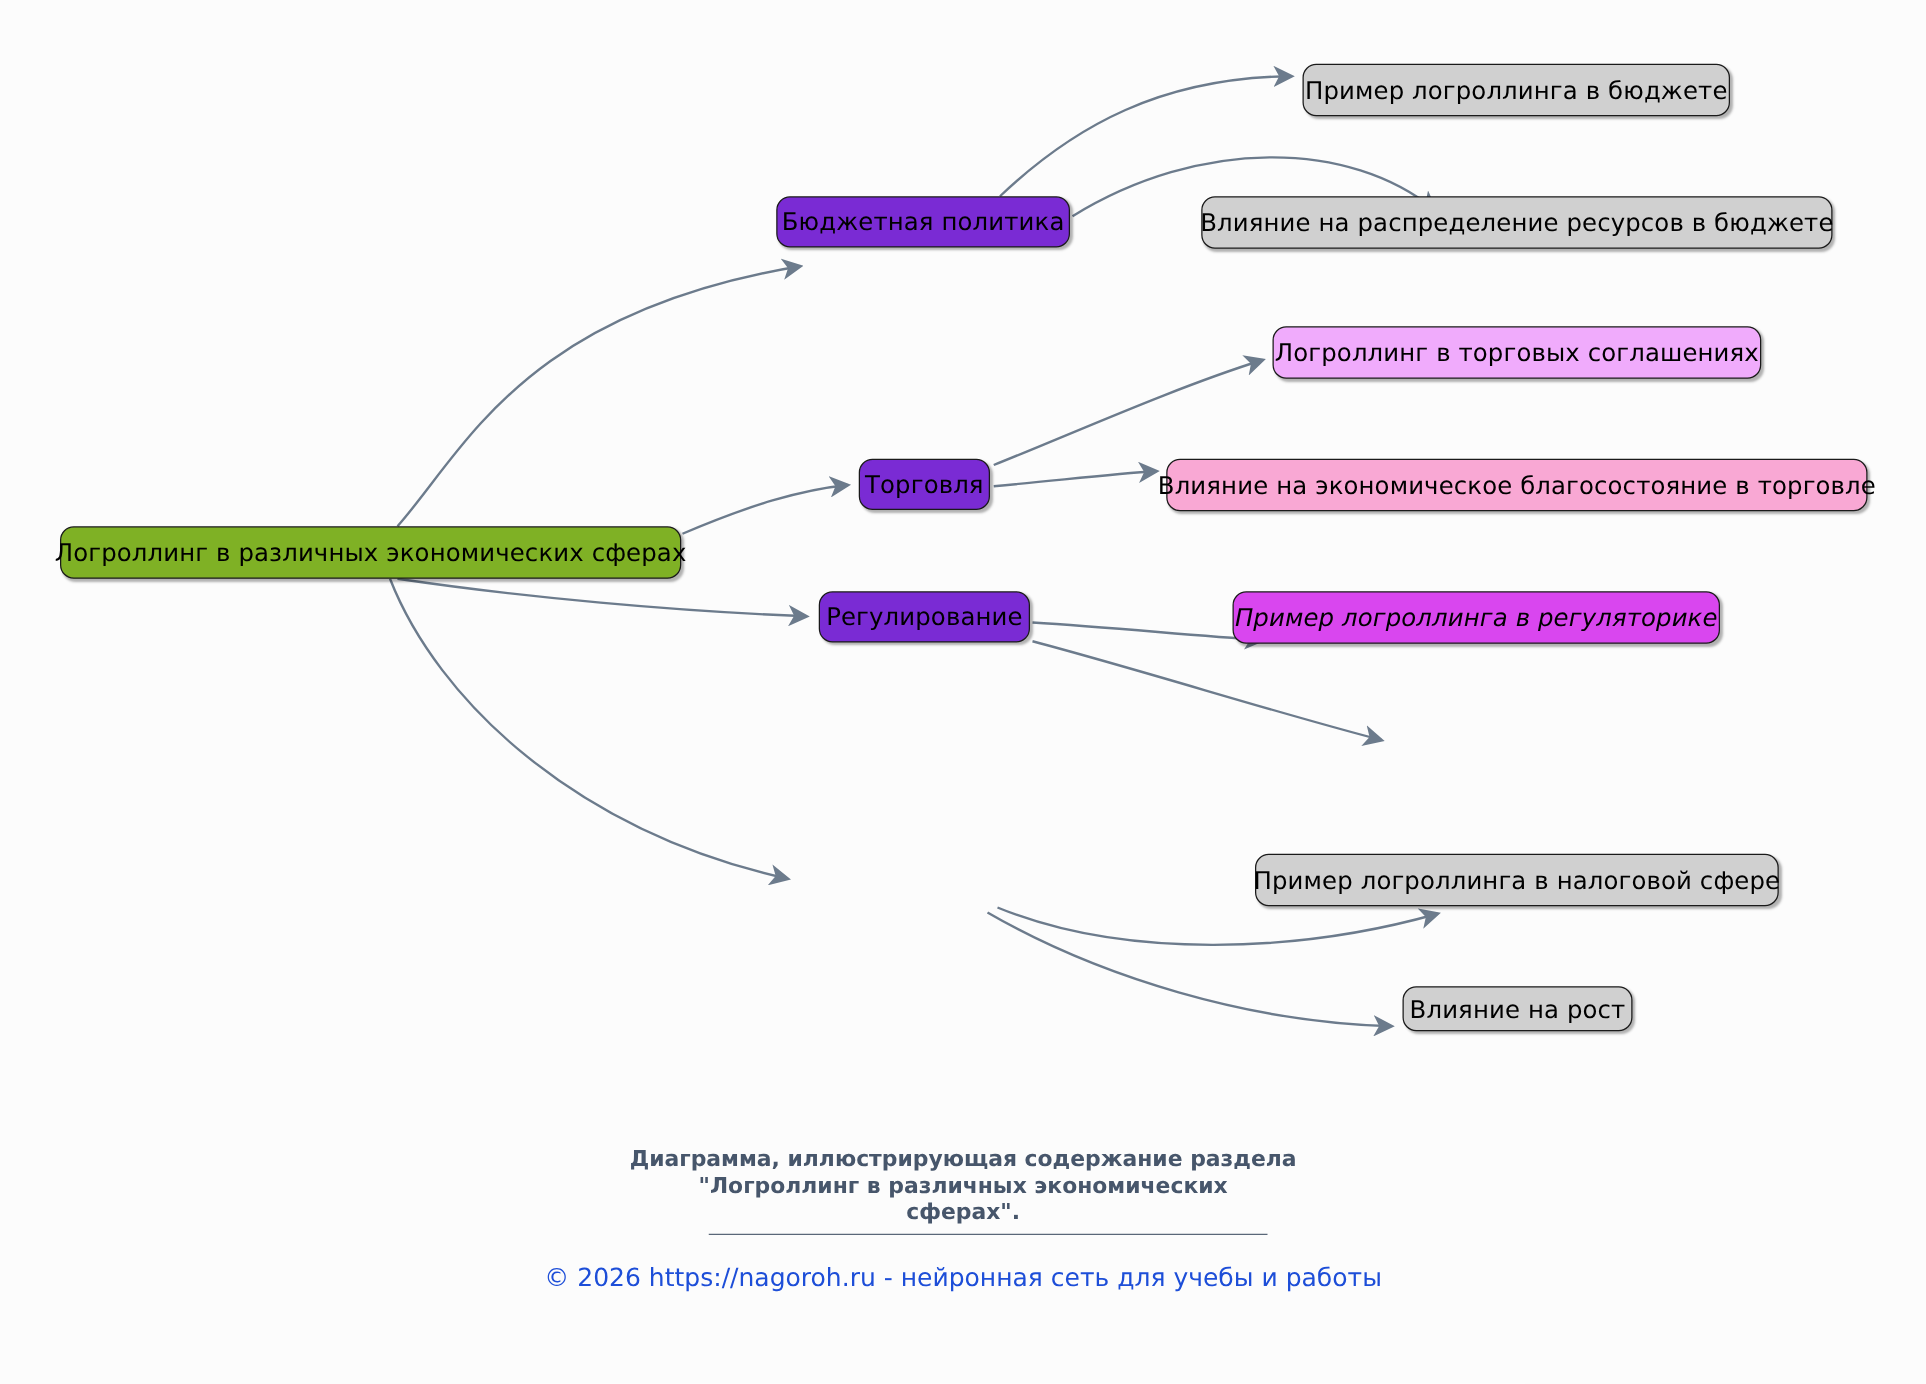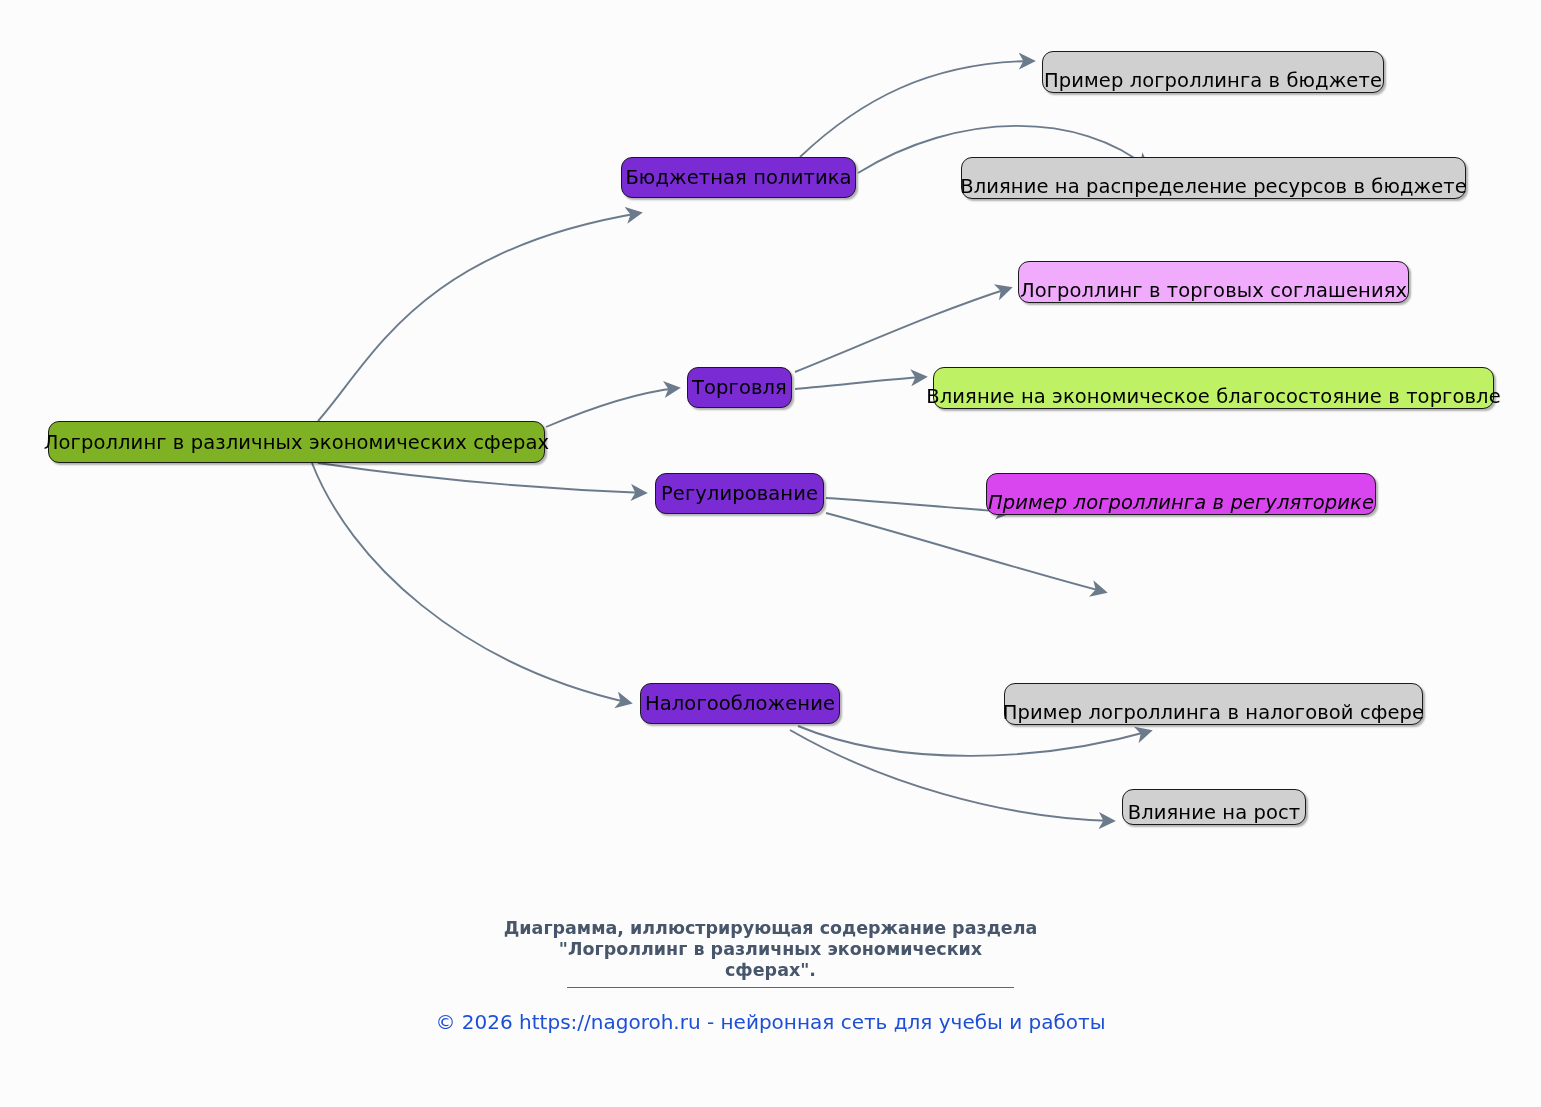--- a/index.html
+++ b/index.html
@@ -39,21 +39,20 @@
     background: #7fb125;
     font-size: 19.5px;
   }
   .node.branch {
     background: #7a2bd4;
     font-size: 19.5px;
   }
   .node.leaf {
     background: #d0d0d0;
     font-size: 19.5px;
-    align-items: flex-end;
   }
   .caption {
     position: absolute;
     left: 0;
     width: 1541px;
     text-align: center;
     color: #47566b;
     font-weight: bold;
     font-size: 17.5px;
     line-height: 21px;
@@ -107,34 +106,31 @@
 
   <div class="node branch" style="left: 621px; top: 157px; width: 235px; height: 41px; background: rgb(122, 43, 212);">
     <span>Бюджетная политика</span>
   </div>
   <div class="node branch" style="left: 687px; top: 367px; width: 105px; height: 41px; background: rgb(122, 43, 212);">
     <span>Торговля</span>
   </div>
   <div class="node branch" style="left: 655px; top: 473px; width: 169px; height: 41px; background: rgb(122, 43, 212);">
     <span>Регулирование</span>
   </div>
-  <div class="node branch" style="left: 640px; top: 683px; width: 200px; height: 41px; background: rgb(122, 43, 212);">
-    <span>Налогообложение</span>
-  </div>
 
   <div class="node leaf" style="left: 1042px; top: 51px; width: 342px; height: 42px; background: rgb(208, 208, 208);">
     <span>Пример логроллинга в бюджете</span>
   </div>
   <div class="node leaf" style="left: 961px; top: 157px; width: 505px; height: 42px; background: rgb(208, 208, 208);">
     <span>Влияние на распределение ресурсов в бюджете</span>
   </div>
   <div class="node leaf" style="left: 1018px; top: 261px; width: 391px; height: 42px; background: #f0abfc;">
     <span>Логроллинг в торговых соглашениях</span>
   </div>
-  <div class="node leaf" style="left: 933px; top: 367px; width: 561px; height: 42px; background: #bef264;">
+  <div class="node leaf" style="left: 933px; top: 367px; width: 561px; height: 42px; background: #f9a8d4;">
     <span>Влияние на экономическое благосостояние в торговле</span>
   </div>
   <div class="node leaf" style="left: 986px; top: 473px; width: 390px; height: 42px; background: #d946ef; font-style: italic;">
     <span>Пример логроллинга в регуляторике</span>
   </div>
   <div class="node leaf" style="left: 1004px; top: 683px; width: 419px; height: 42px; background: rgb(208, 208, 208);">
     <span>Пример логроллинга в налоговой сфере</span>
   </div>
   <div class="node leaf" style="left: 1122px; top: 789px; width: 184px; height: 36px; background: rgb(208, 208, 208);">
     <span>Влияние на рост</span>

